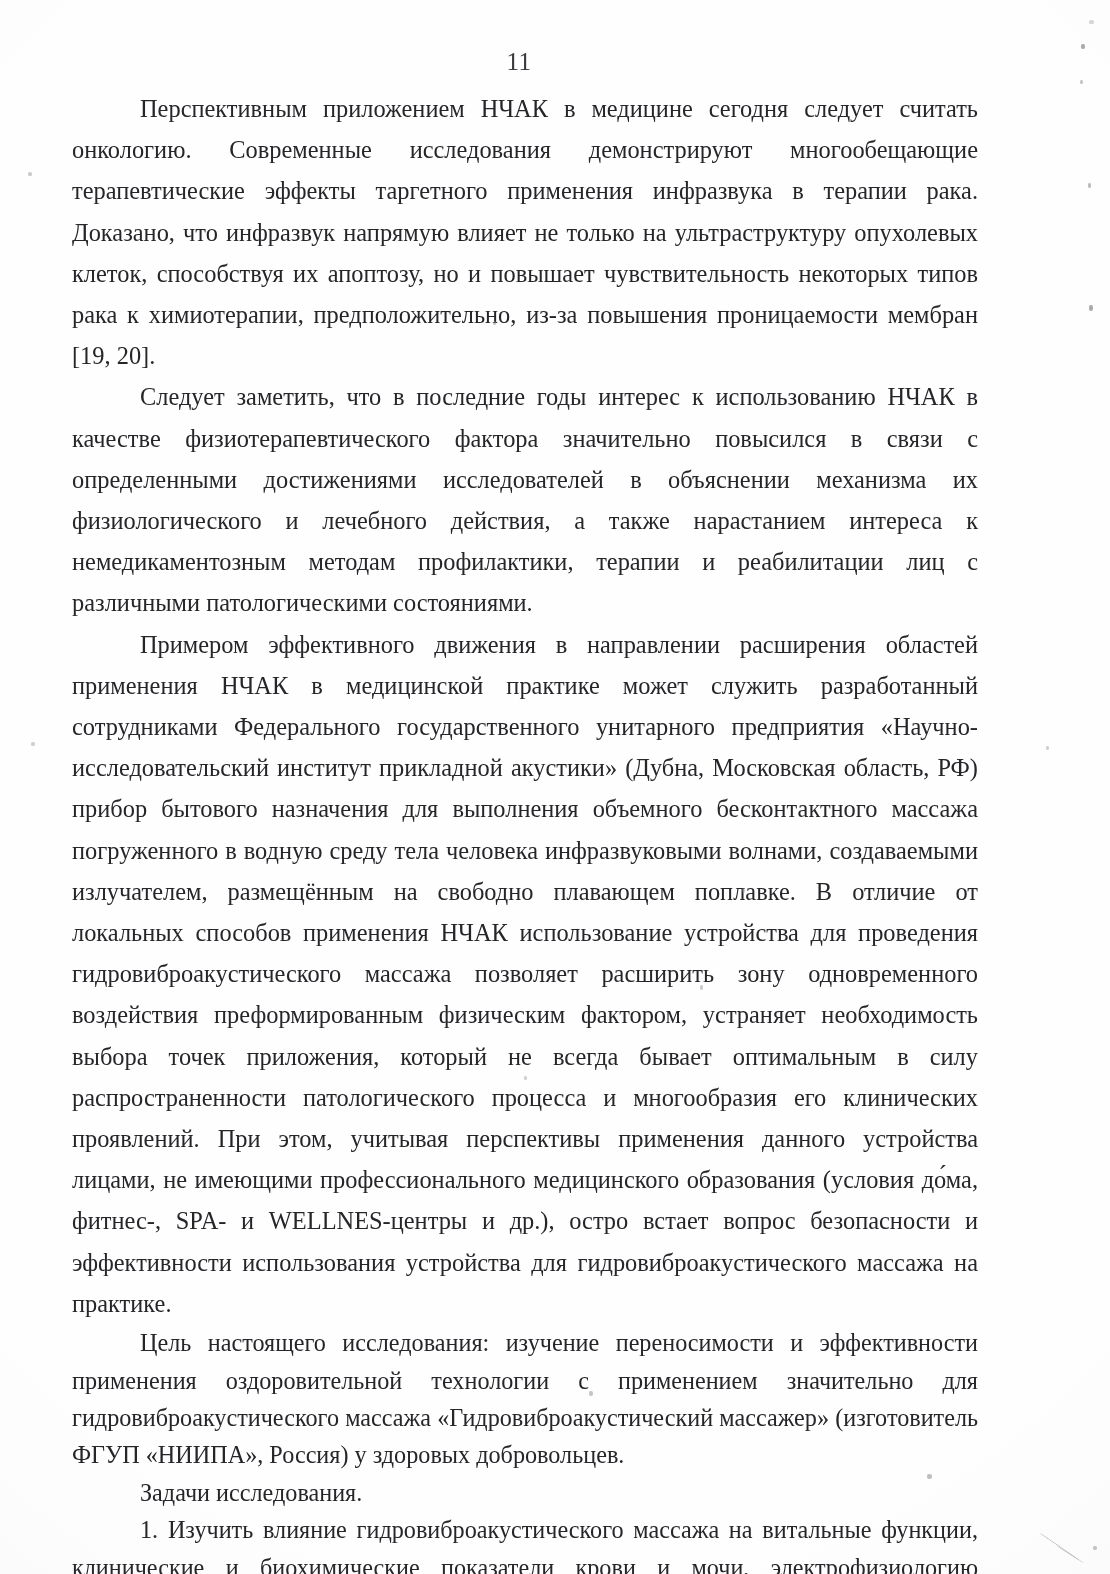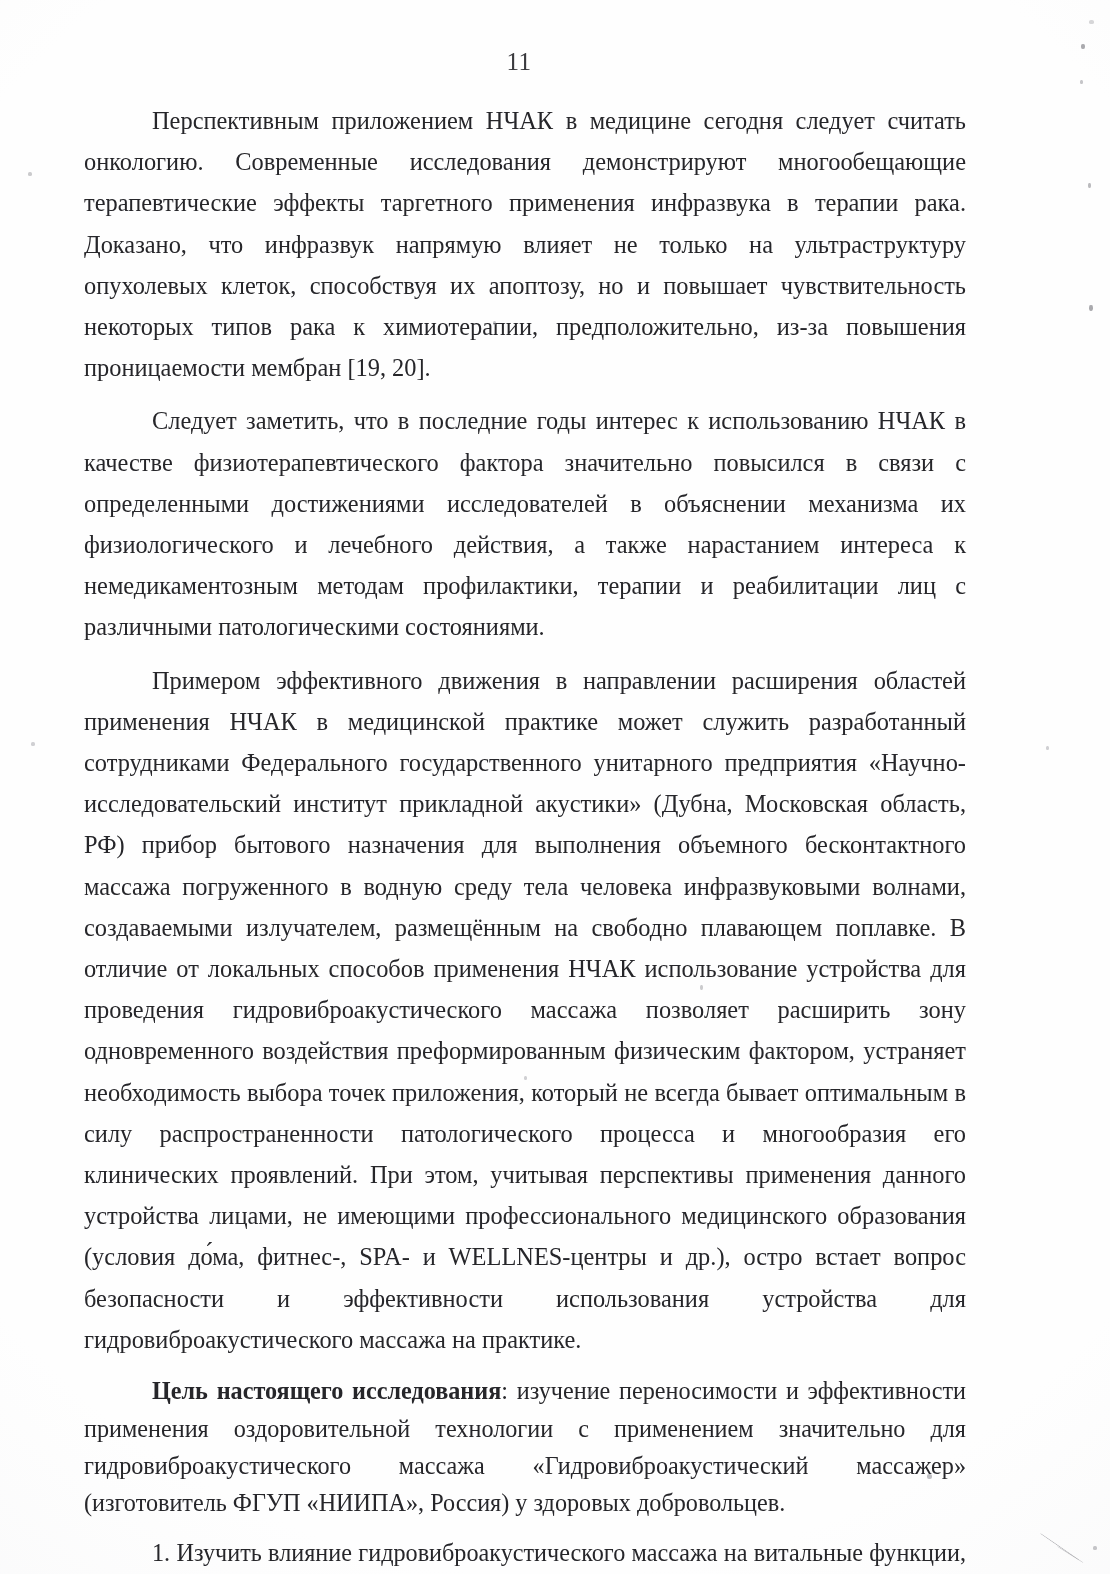--- a/index.html
+++ b/index.html
@@ -41,33 +41,33 @@
     left: 72px;
     top: 88px;
     width: 906px;
     font-size: 24.4px;
     line-height: 41.2px;
     color: #26262a;
     text-align: justify;
     text-justify: inter-word;
   }
   .body-text p {
-    margin: 12px;
+    margin: 0;
     text-indent: 68px;
   }
   
   .tight {
     line-height: 37.4px;
     font-size: 24.2px;
   }
   .no-indent {
     text-indent: 0;
   }
   b, .bold {
-    font-weight: bold;
+    font-weight: normal;
   }
   
   .speck {
     position: absolute;
     background: #8d8d93;
     border-radius: 40%;
     opacity: 0.75;
     pointer-events: none;
   }
   .scratch {
@@ -89,20 +89,21 @@
   <div class="body-text">
 
     <p>Перспективным приложением НЧАК в медицине сегодня следует считать онкологию. Современные исследования демонстрируют многообещающие терапевтические эффекты таргетного применения инфразвука в терапии рака. Доказано, что инфразвук напрямую влияет не только на ультраструктуру опухолевых клеток, способствуя их апоптозу, но и повышает чувствительность некоторых типов рака к химиотерапии, предположительно, из-за повышения проницаемости мембран [19, 20].</p>
 
     <p>Следует заметить, что в последние годы интерес к использованию НЧАК в качестве физиотерапевтического фактора значительно повысился в связи с определенными достижениями исследователей в объяснении механизма их физиологического и лечебного действия, а также нарастанием интереса к немедикаментозным методам профилактики, терапии и реабилитации лиц с различными патологическими состояниями.</p>
 
     <p>Примером эффективного движения в направлении расширения областей применения НЧАК в медицинской практике может служить разработанный сотрудниками Федерального государственного унитарного предприятия «Научно-исследовательский институт прикладной акустики» (Дубна, Московская область, РФ) прибор бытового назначения для выполнения объемного бесконтактного массажа погруженного в водную среду тела человека инфразвуковыми волнами, создаваемыми излучателем, размещённым на свободно плавающем поплавке. В отличие от локальных способов применения НЧАК использование устройства для проведения гидровиброакустического массажа позволяет расширить зону одновременного воздействия преформированным физическим фактором, устраняет необходимость выбора точек приложения, который не всегда бывает оптимальным в силу распространенности патологического процесса и многообразия его клинических проявлений. При этом, учитывая перспективы применения данного устройства лицами, не имеющими профессионального медицинского образования (условия до́ма, фитнес-, SPA- и WELLNES-центры и др.), остро встает вопрос безопасности и эффективности использования устройства для гидровиброакустического массажа на практике.</p>
 
     <p class="tight"><b>Цель настоящего исследования</b><span>: изучение переносимости и эффективности применения оздоровительной технологии с применением значительно для гидровиброакустического массажа «Гидровиброакустический массажер» (изготовитель ФГУП «НИИПА», Россия) у здоровых добровольцев.</span></p>
 
+    <p class="tight"><b>Задачи исследования</b><span>.</span></p>
 
     <p class="tight no-indent">1. Изучить влияние гидровиброакустического массажа на витальные функции, клинические и биохимические показатели крови и мочи, электрофизиологию сердечной мышцы, функцию</p>
 
   </div>
 
   <span class="speck" style="left:1089px; top:20px;  width:5px;  height:4px; opacity:0.35;"></span>
   <span class="speck" style="left:1081px; top:44px;  width:4px;  height:5px;"></span>
   <span class="speck" style="left:1080px; top:80px;  width:3px;  height:4px; opacity:0.5;"></span>
   <span class="speck" style="left:1088px; top:183px; width:3px;  height:5px; opacity:0.6;"></span>
   <span class="speck" style="left:1089px; top:305px; width:4px;  height:6px;"></span>

